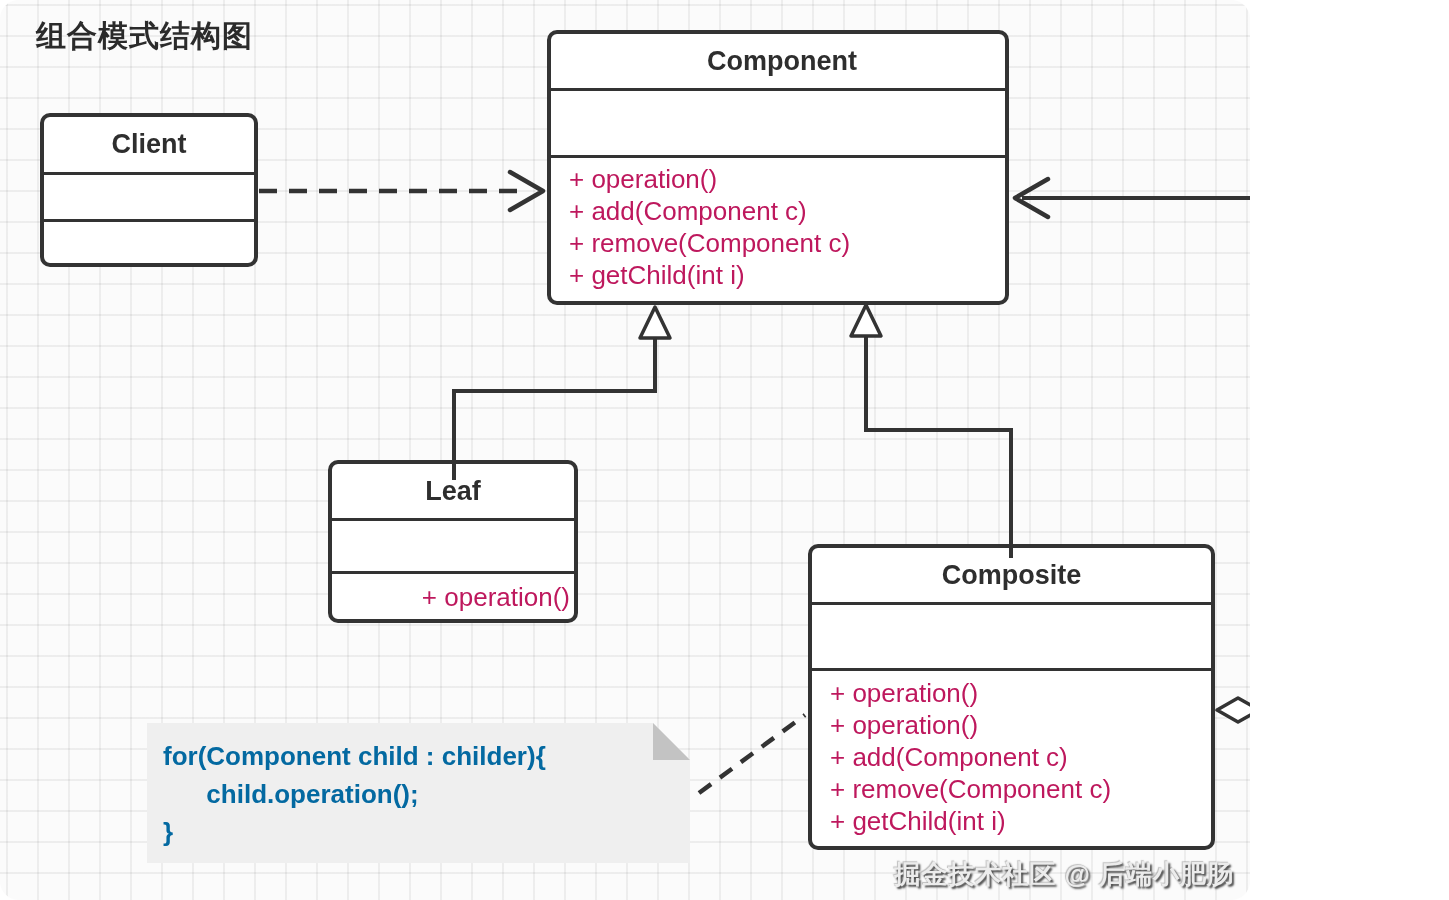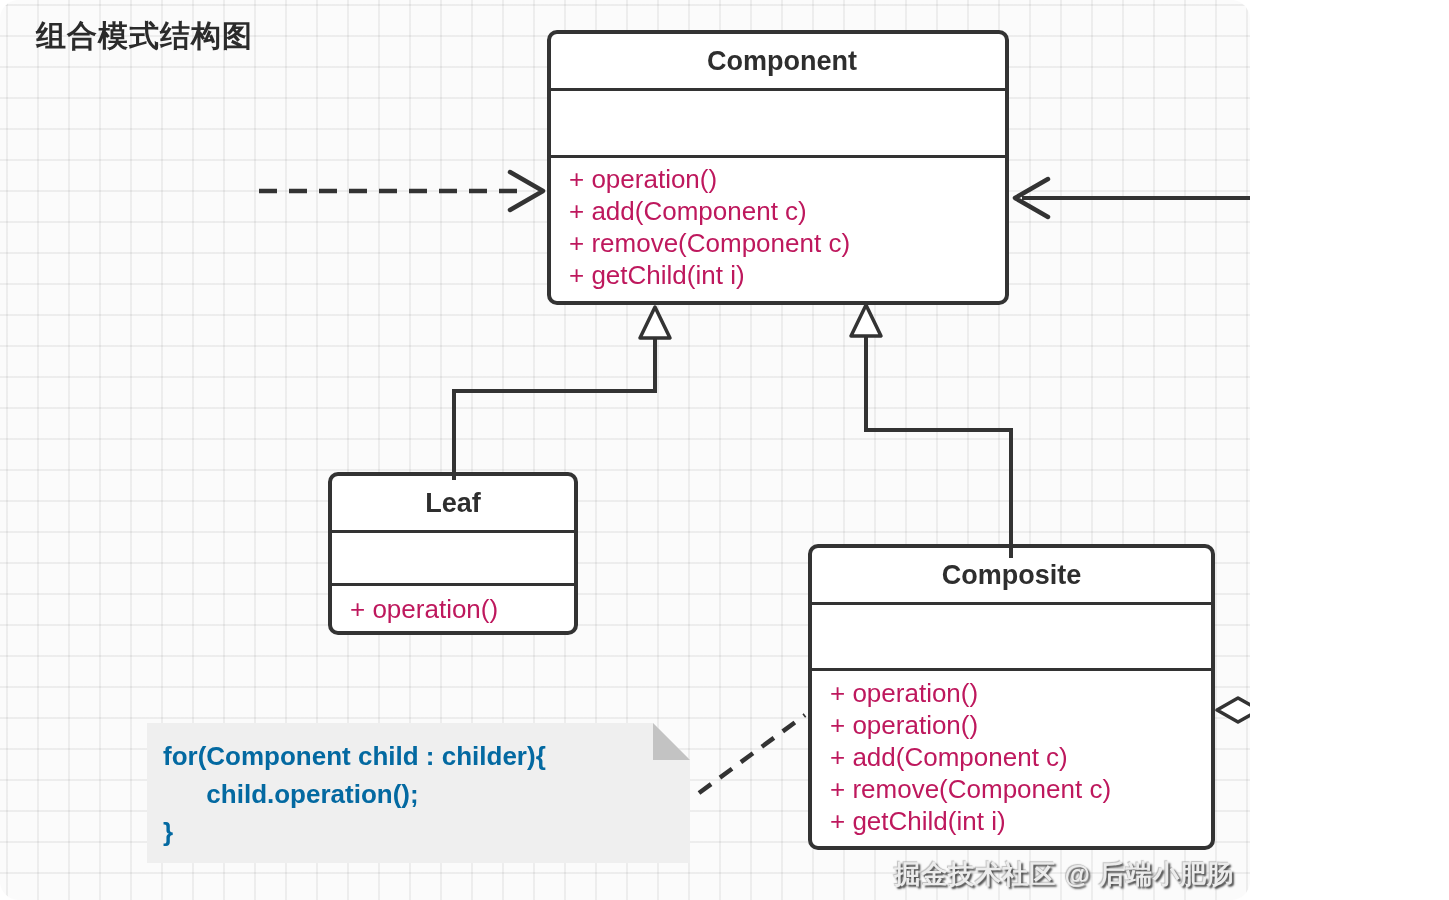--- a/index.html
+++ b/index.html
@@ -47,21 +47,21 @@
 
   #client{left:40px;top:113px;width:218px;height:154px;}
   #client .title{height:55px;}
   #client .sec1{height:47px;}
   #client .sec2{flex:1 1 auto;}
 
   #component{left:547px;top:30px;width:462px;height:275px;}
   #component .title{height:54px;padding-left:8px;}
   #component .empty{height:67px;}
 
-  #leaf{left:328px;top:472px;width:250px;height:163px;}
+  #leaf{left:328px;top:460px;width:250px;height:163px;text-align:right;}
   #leaf .title{height:54px;}
   #leaf .empty{height:53px;}
   #leaf .methods{padding-top:7px;}
 
   #composite{left:808px;top:544px;width:407px;height:306px;}
   #composite .title{height:54px;}
   #composite .empty{height:66px;}
   #composite .methods{padding-top:6px;}
 
   
@@ -94,20 +94,25 @@
     letter-spacing:1px;
   }
 </style>
 </head>
 <body>
 
 <div id="canvas">
 
   <div class="page-title">组合模式结构图</div>
 
+  <div class="uml" id="client">
+    <div class="title">Client</div>
+    <div class="sec sec1"></div>
+    <div class="sec sec2"></div>
+  </div>
 
   <div class="uml" id="component">
     <div class="title">Component</div>
     <div class="sec empty"></div>
     <div class="sec methods">
       <div class="m-line">+ operation()</div>
       <div class="m-line">+ add(Component c)</div>
       <div class="m-line">+ remove(Component c)</div>
       <div class="m-line">+ getChild(int i)</div>
     </div>

